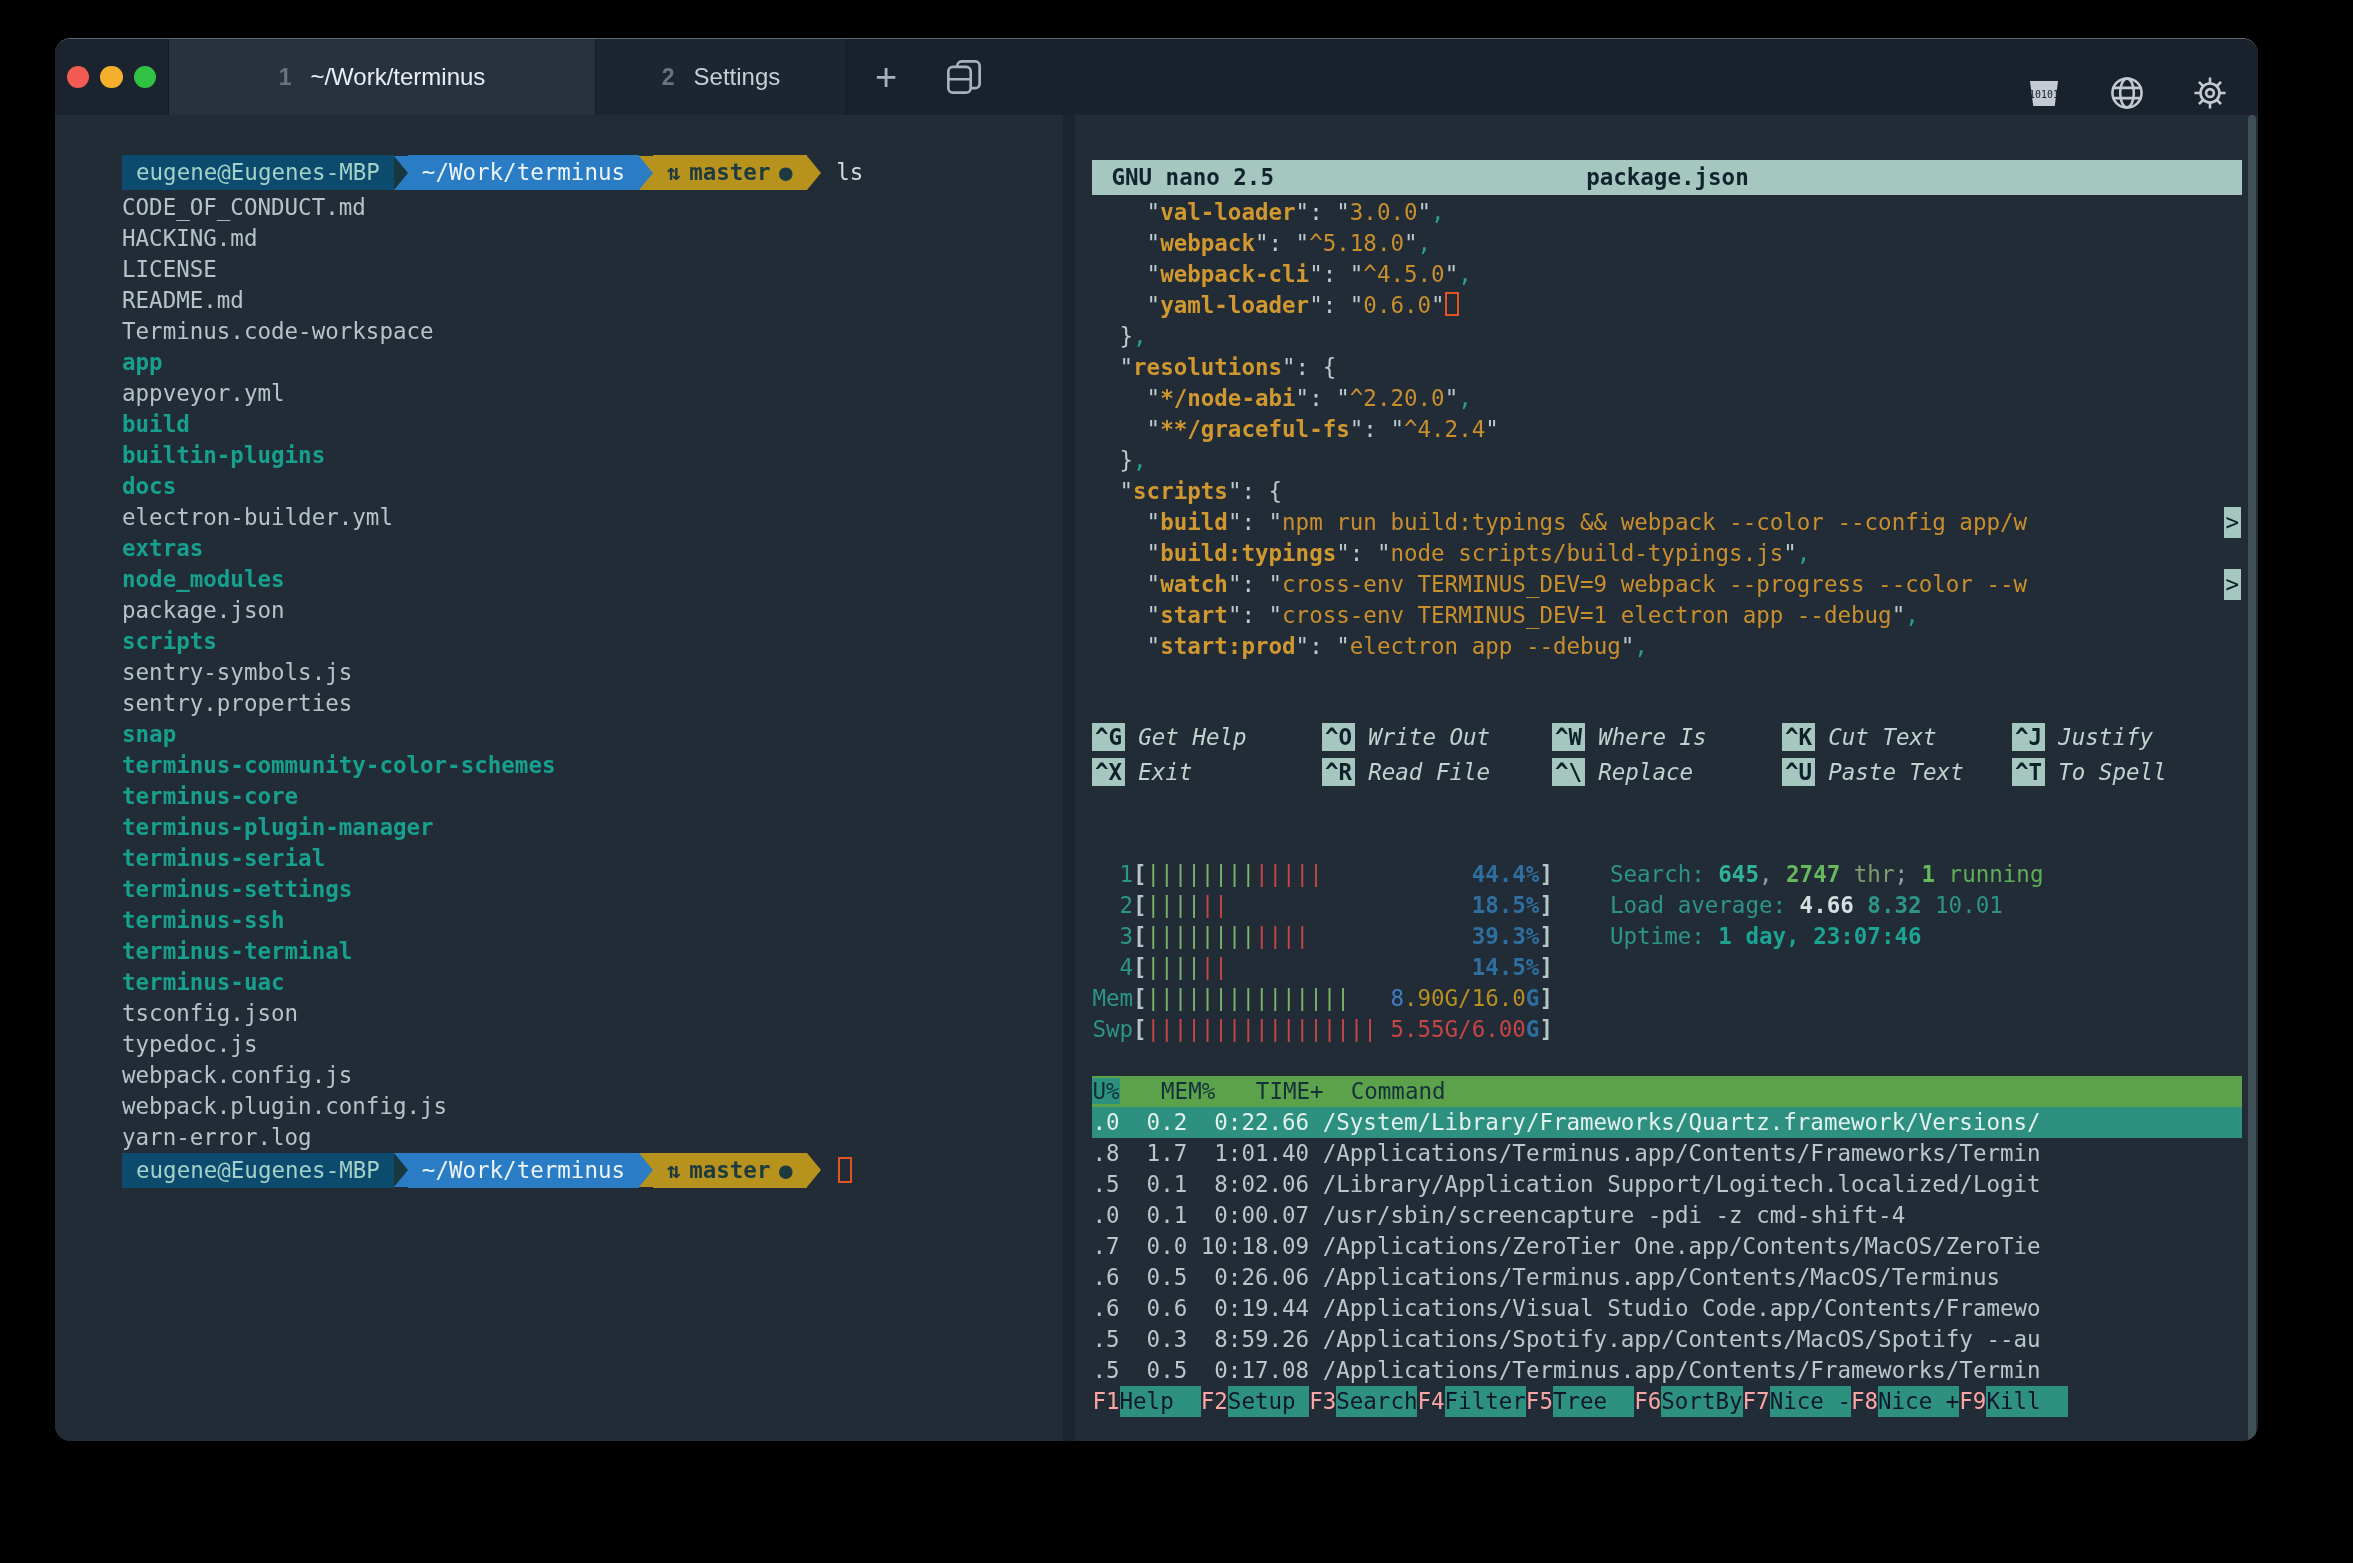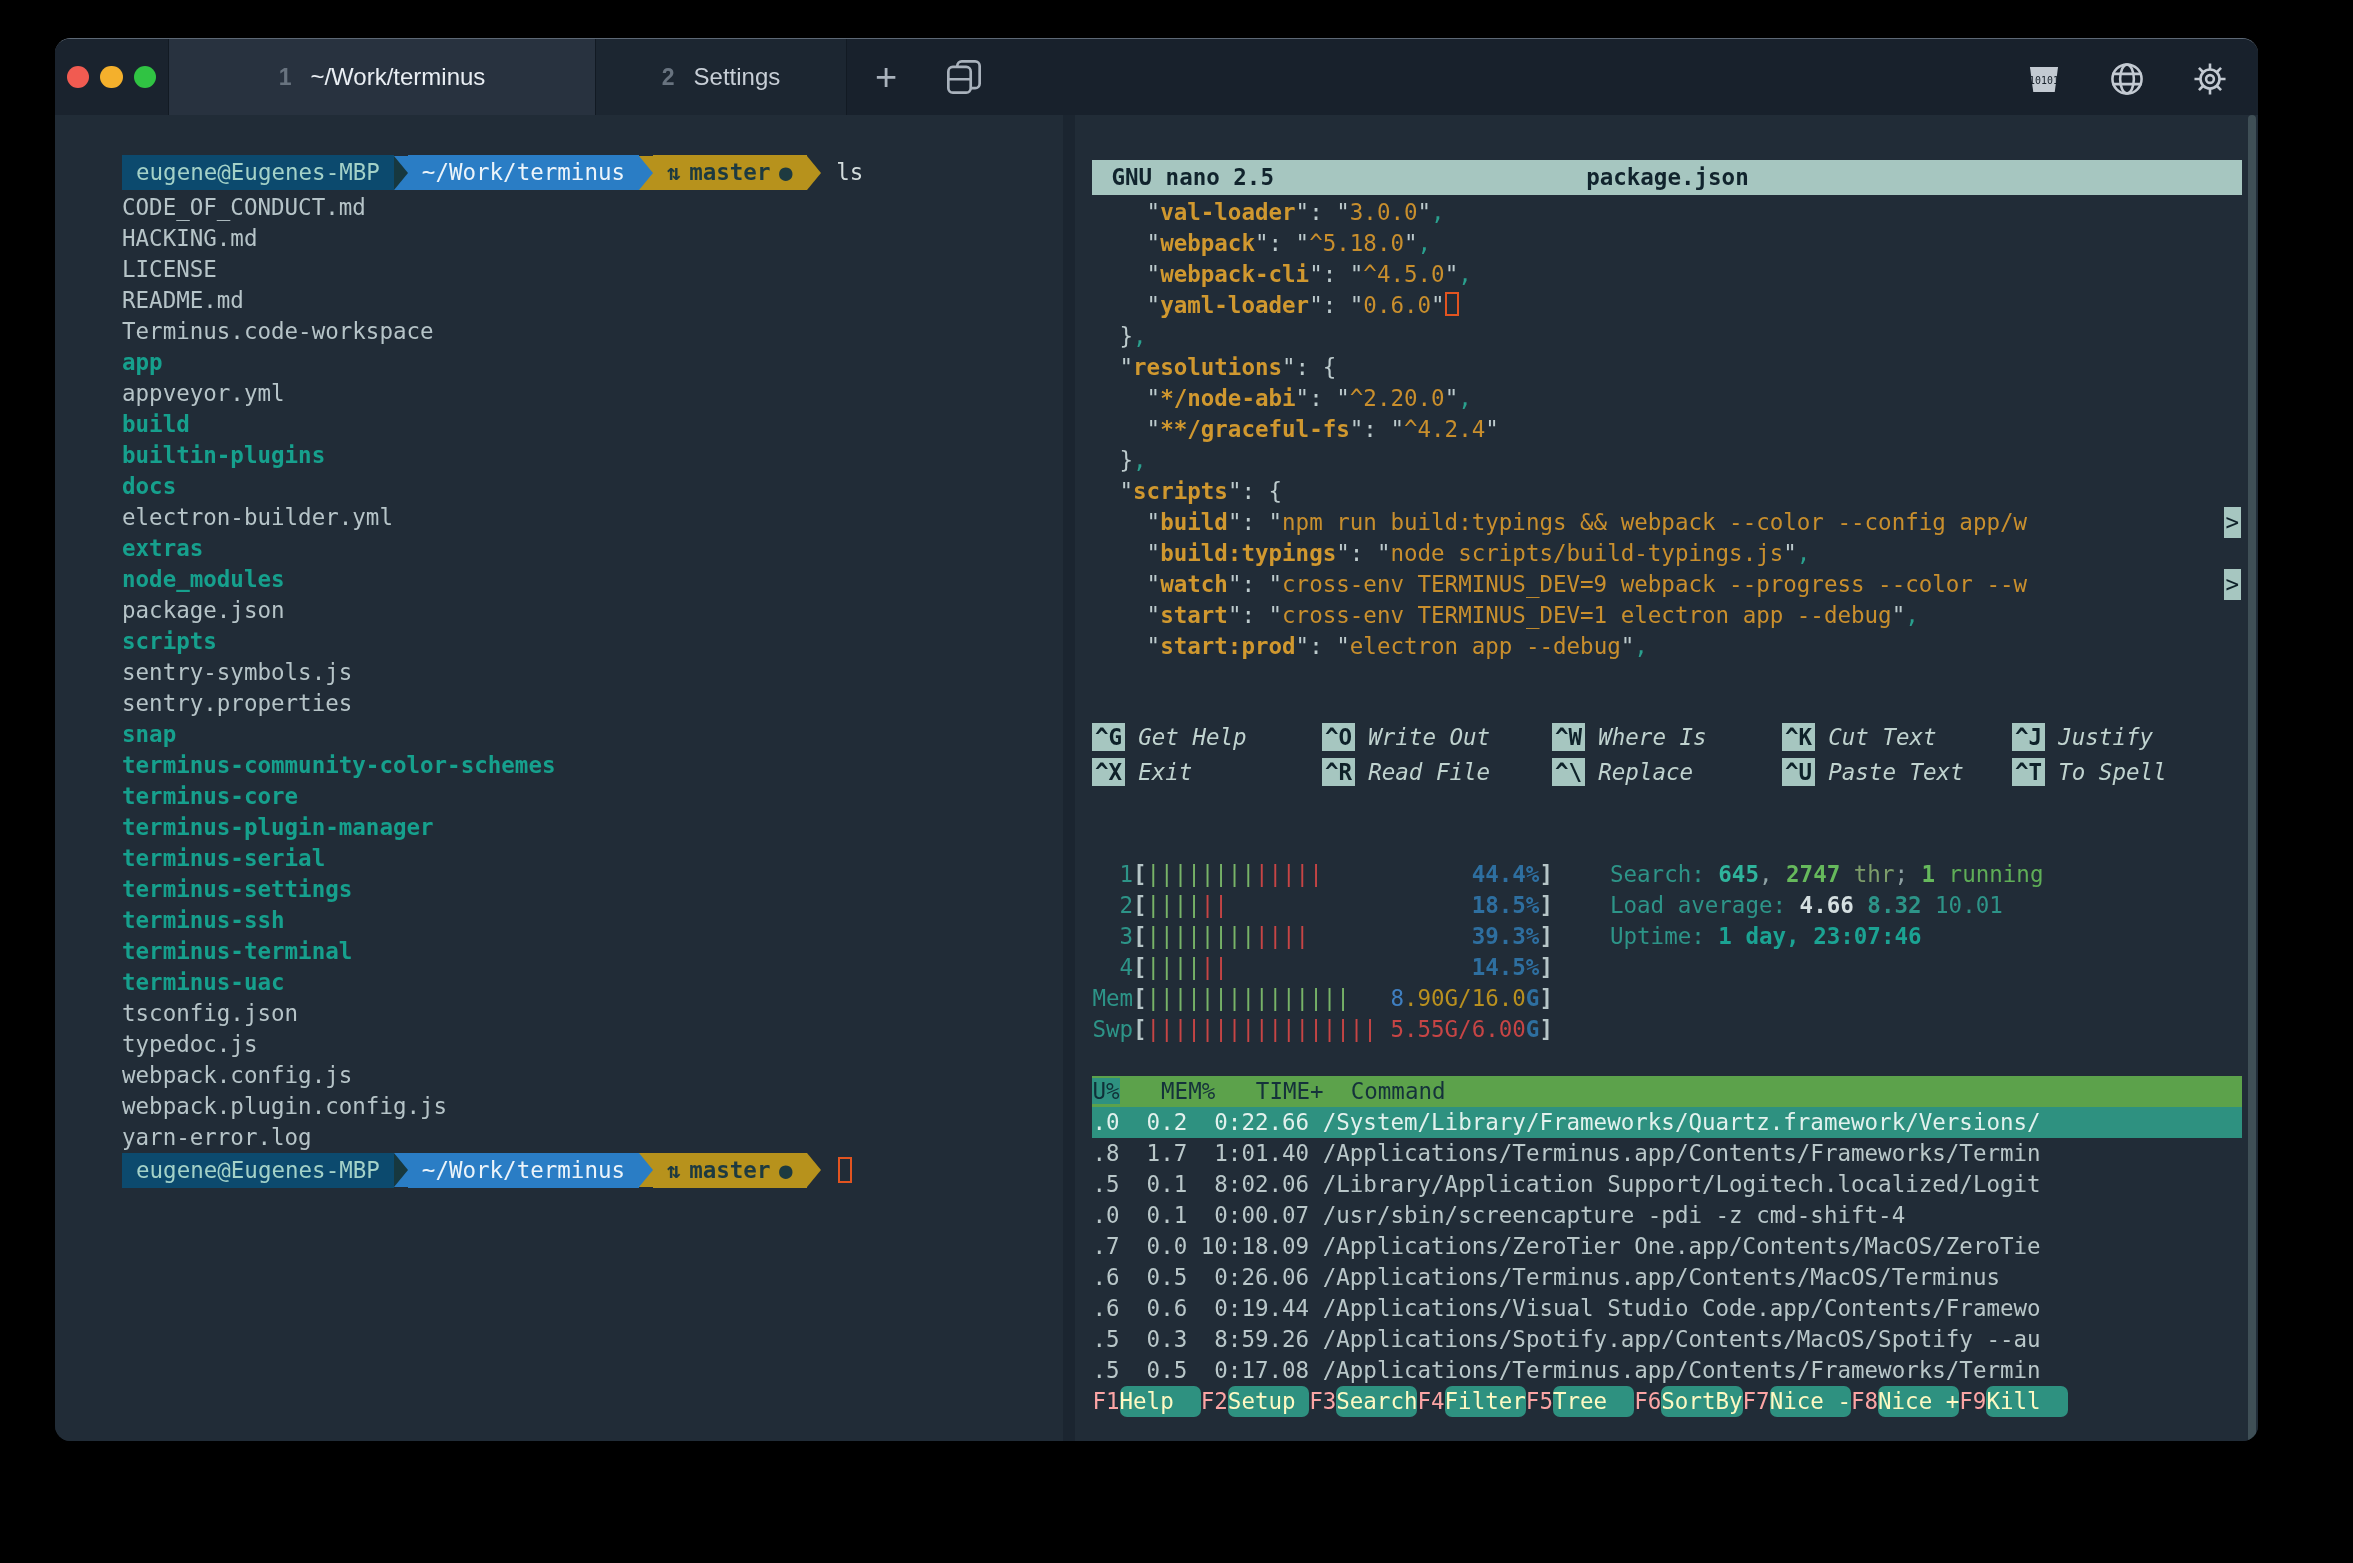--- a/index.html
+++ b/index.html
@@ -21,21 +21,21 @@
   .light.red { background:#f15b51; } .light.yellow { background:#f4b02c; } .light.green { background:#30c343; }
   .tab { display:flex; align-items:center; justify-content:center; gap:19px; cursor:default; }
   .tab-1 { width:428px; background:#28323f; border-left:1.7px solid #121a23; border-right:1.7px solid #121a23; }
   .tab-2 { width:251px; background:#1c2631; border-right:1.7px solid #121a23; }
   .tab-num { font-size:23px; font-weight:bold; color:#68737f; }
   .tab-title { font-size:24px; color:#e9eef3; }
   .tab-2 .tab-title { color:#c7ced6; }
   .newtab { width:78px; display:flex; align-items:center; justify-content:center;
             color:#a9b2bc; font-size:38px; font-weight:200; }
   .layoutbtn { width:78px; display:flex; align-items:center; justify-content:center; }
-  .titlebar-right { position:absolute; right:29px; top:2px; height:76px; display:flex; align-items:center; gap:45px; }
+  .titlebar-right { position:absolute; right:29px; top:16px; height:76px; display:flex; align-items:center; gap:45px; }
   .tb-icon { width:38px; height:38px; display:flex; align-items:center; justify-content:center; }
 
   
   .panes { display:flex; height:1327px; }
   .pane-left { width:1044px; background:#212c37; padding:40px 0 0 67px;
                border-right:12px solid #1b2530; font-size:22.5px; line-height:31px; color:#b6c4c8; }
   .pane-right { position:relative; flex:1; background:#212c37; padding:45px 0 0 17.3px;
                 font-size:22.5px; line-height:31px; color:#b6c4c8; }
   .right-scrollbar { position:absolute; top:0; right:1.7px; width:8.6px; height:100%;
                      background:#44565c; opacity:.85; border-radius:4.3px; }
@@ -102,21 +102,21 @@
   .t-h { color:#15323b;padding-left:28px; } .t-hsel { background:#2e9180; color:#103038; }
 
   .proc-table { margin-top:31px; margin-right:15.6px; }
   .proc-hdr { background:#5ca24b; }
   .proc-row { white-space:pre; height:31px; color:#b9c7c9; overflow:hidden; }
   .proc-row.selected { background:#2e9180; color:#e2f1ed; }
 
   .fkeys { white-space:pre; height:33px; margin-right:15.6px; }
   .fk-cell { display:inline-block; white-space:pre; }
   .fk-key { color:#fca5a5;margin-top:27px; }
-  .fk-label { display:inline-block; width:6ch; background:#2e9180; color:#fef9c3;border-radius:7px; }
+  .fk-label { display:inline-block; width:6ch; background:#2e9180; color:#0f172a; }
 </style>
 </head>
 <body>
 
 <div class="window">
 
   <div class="tabbar">
     <div class="traffic">
       <span class="light red"></span>
       <span class="light yellow"></span>

